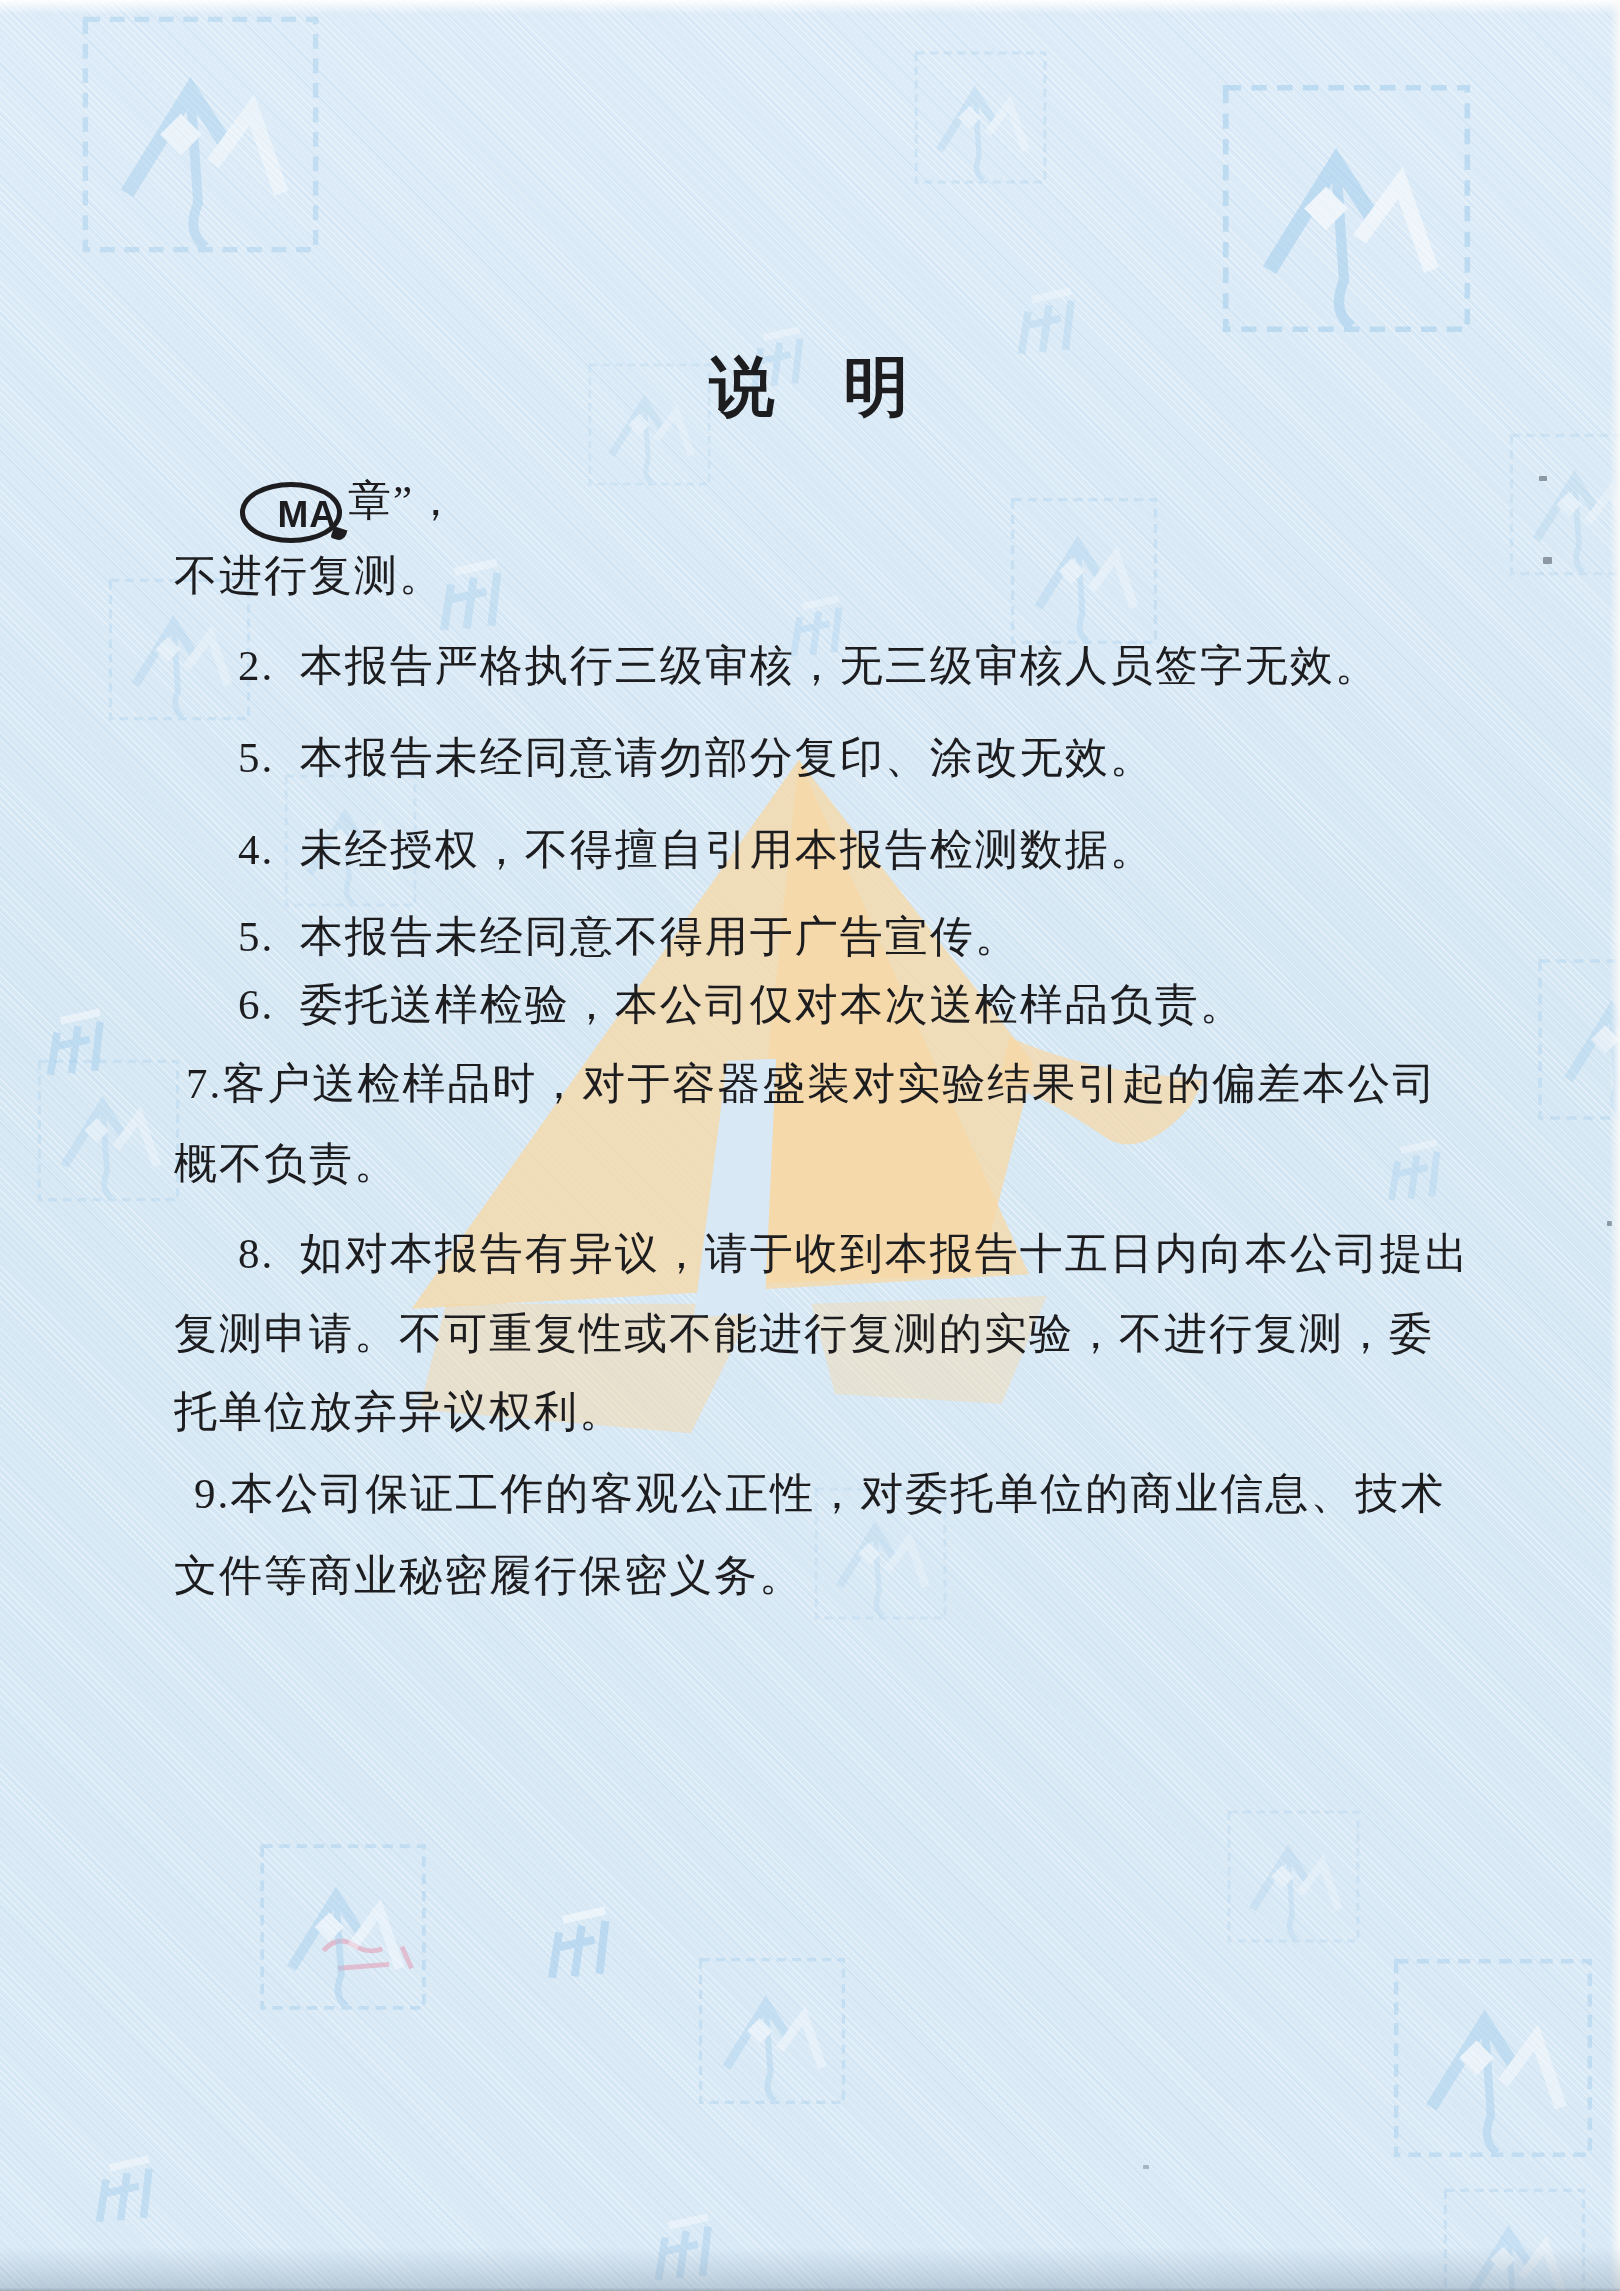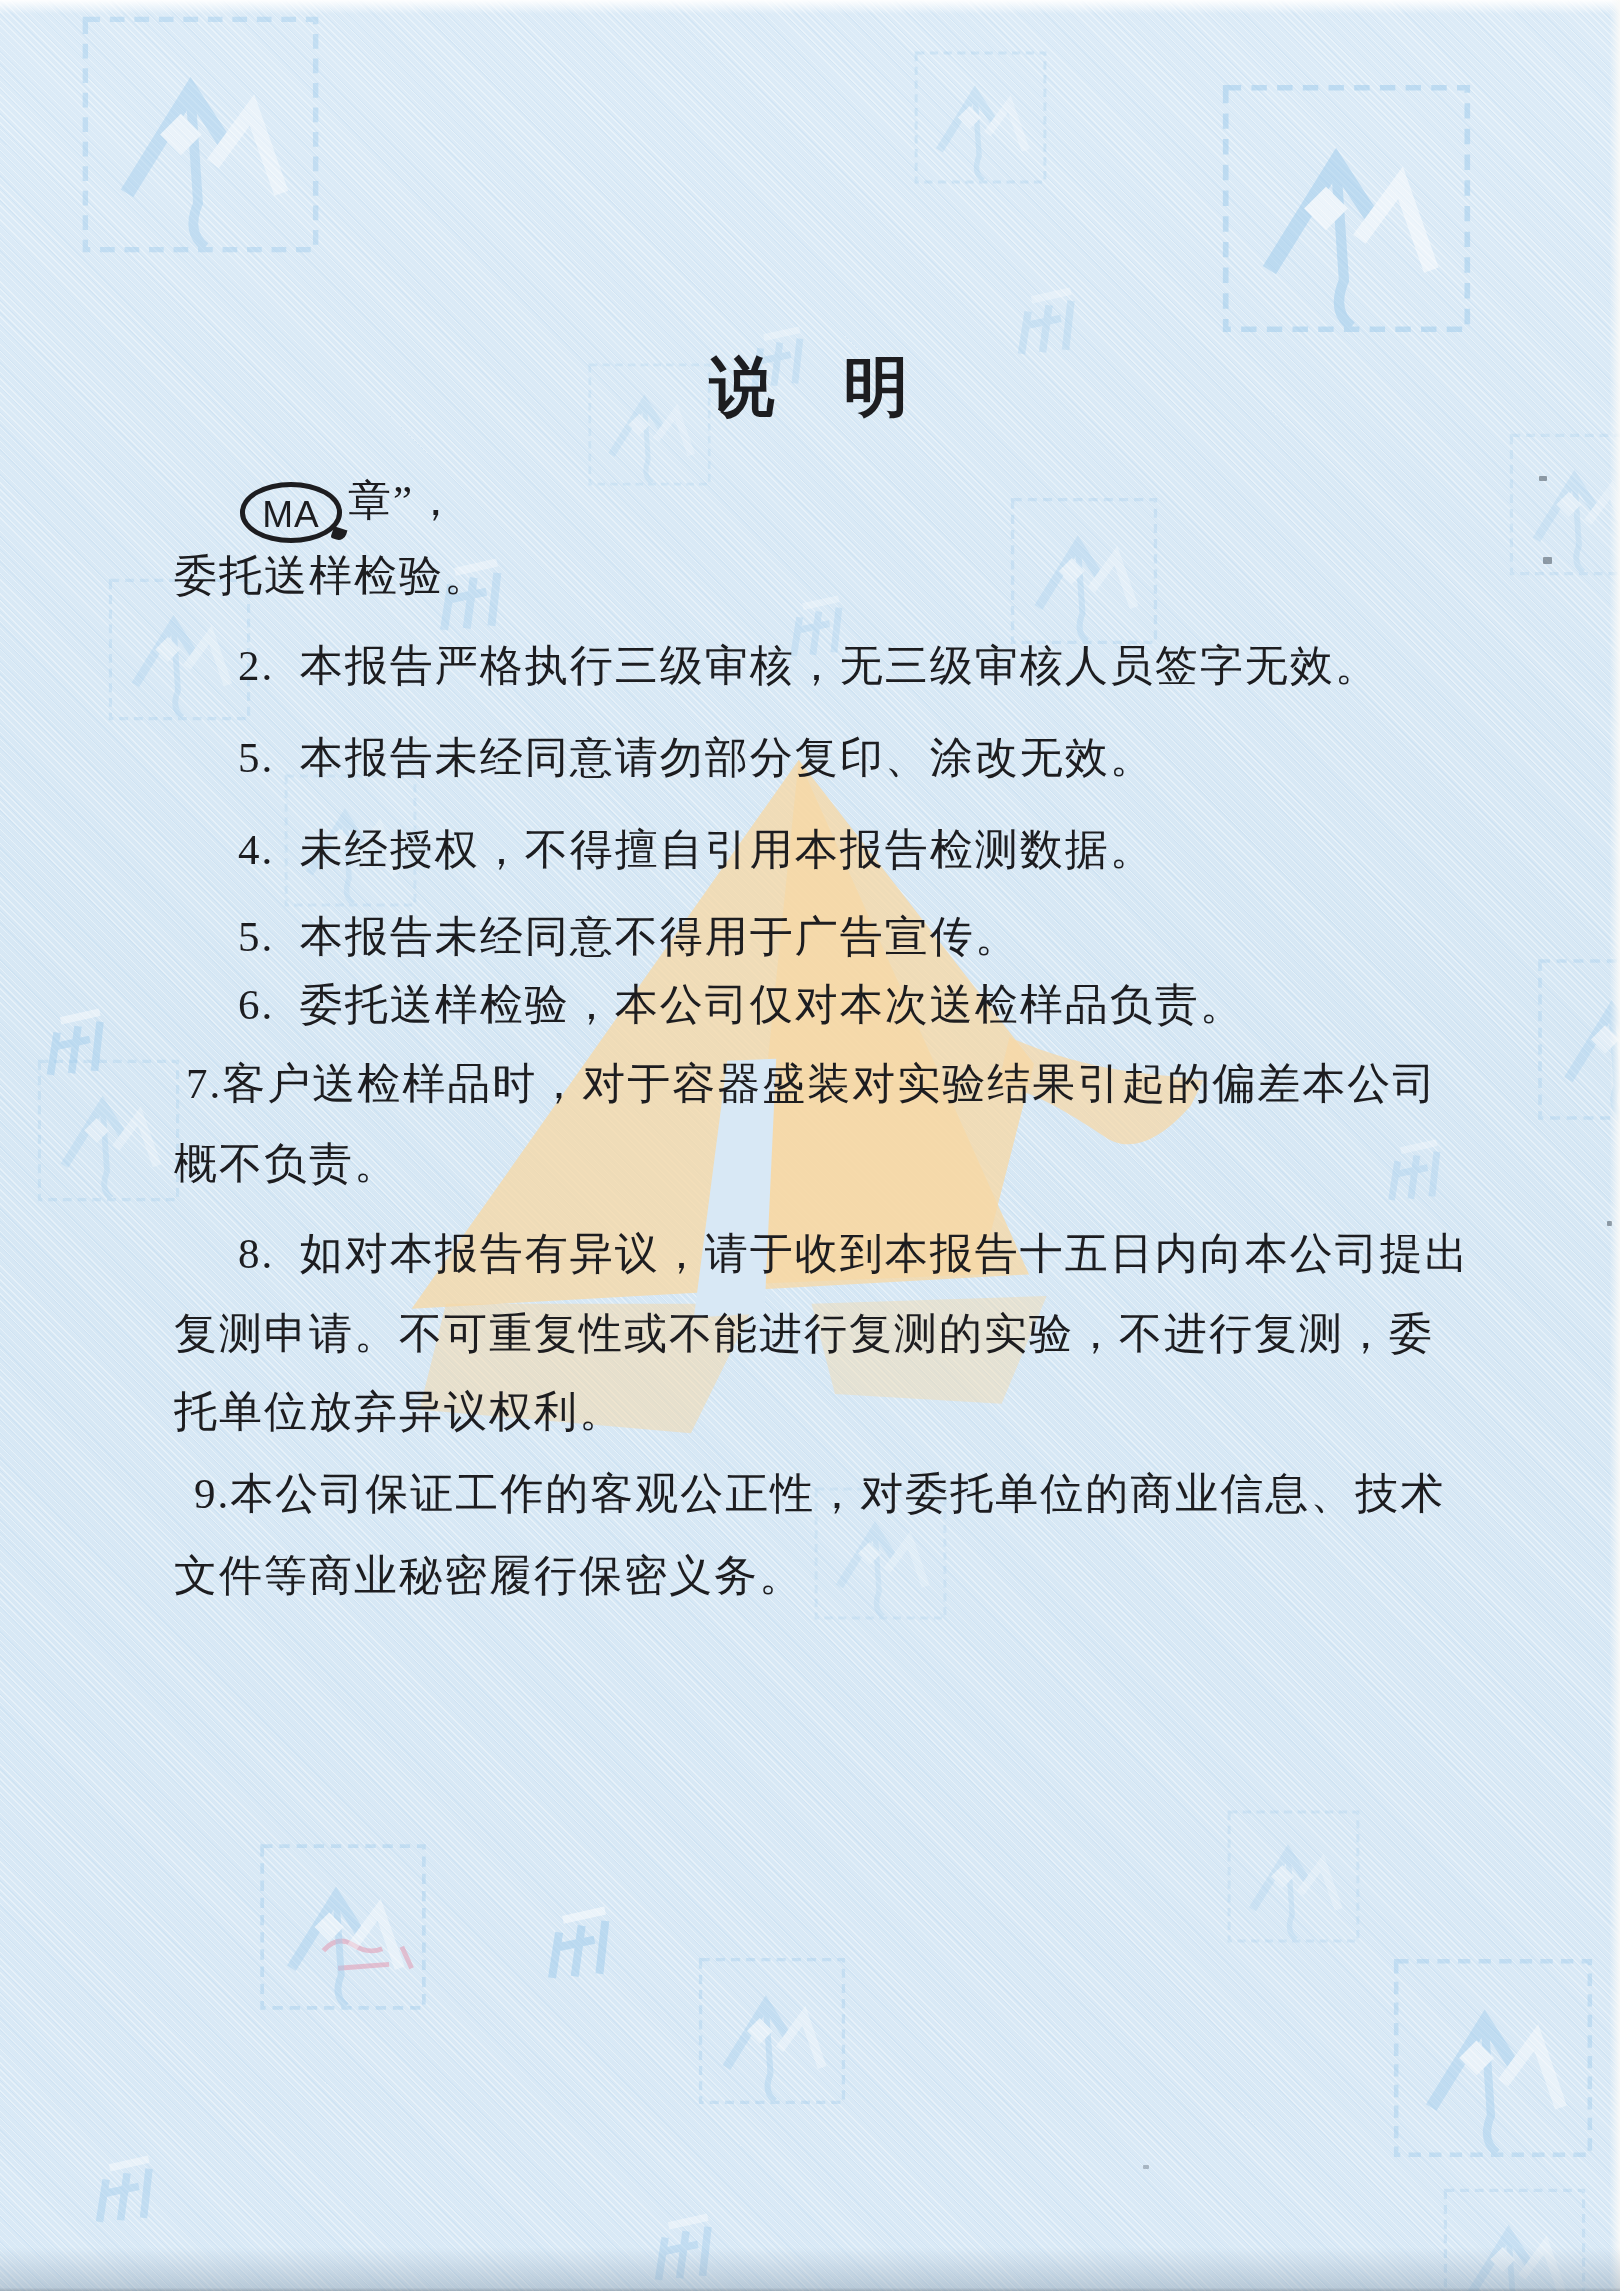--- a/index.html
+++ b/index.html
@@ -34,21 +34,21 @@
   
   .cma{
     display:inline-block;vertical-align:-11.8px;box-sizing:border-box;
     width:102px;height:61px;margin:0 5.9px 0 2px;position:relative;
     border:5.9px solid var(--ink,#161616);border-radius:51px / 30px;
     text-align:center;background:transparent;
   }
   .cma .cma-letters{
     display:block;margin-top:4px;
     font-family:"Liberation Sans","DejaVu Sans",sans-serif;
-    font-weight:normal;font-size:37px;line-height:47px;letter-spacing:1px;
+    font-weight:bold;font-size:37px;line-height:47px;letter-spacing:1px;text-align:right;
   }
   .cma::after{ 
     content:"";position:absolute;right:-8.8px;bottom:-2px;width:13.7px;height:11.8px;
     background:var(--ink,#161616);border-radius:0 0 7.8px 2px;transform:rotate(18deg);
   }
   
   .edge-top{position:absolute;top:0;left:0;right:0;height:13.7px;
     background:linear-gradient(180deg,rgba(255,255,255,.95),rgba(255,255,255,0));pointer-events:none;}
   .edge-right{position:absolute;top:0;right:0;bottom:0;width:9.8px;
     background:linear-gradient(270deg,rgba(250,250,248,.9),rgba(255,255,255,0));pointer-events:none;}
@@ -304,21 +304,21 @@
       <path d="M22 32 L56 42"></path>
     </g>
     <path d="M40 14 L76 24" fill="none" stroke="#ffffff" stroke-width="7"></path>
   </svg></div>
     </div>
 
   <h1 class="title">说　明</h1>
 
   <div class="line" style="top:474px;left:238px"><span class="cma"><span class="cma-letters">MA</span></span><span>章”，</span></div>
 
-  <div class="line" style="top:549px;left:174px">委托送样检验。</div>
+  <div class="line" style="top:549px;left:174px">不进行复测。</div>
   <div class="line" style="top:639px;left:238px">2.  本报告严格执行三级审核，无三级审核人员签字无效。</div>
   <div class="line" style="top:731px;left:238px">5.  本报告未经同意请勿部分复印、涂改无效。</div>
   <div class="line" style="top:823px;left:238px">4.  未经授权，不得擅自引用本报告检测数据。</div>
   <div class="line" style="top:910px;left:238px">5.  本报告未经同意不得用于广告宣传。</div>
   <div class="line" style="top:978px;left:238px">6.  委托送样检验，本公司仅对本次送检样品负责。</div>
   <div class="line" style="top:1057px;left:186px">7.客户送检样品时，对于容器盛装对实验结果引起的偏差本公司</div>
   <div class="line" style="top:1137px;left:174px">概不负责。</div>
   <div class="line" style="top:1227px;left:238px">8.  如对本报告有异议，请于收到本报告十五日内向本公司提出</div>
   <div class="line" style="top:1385px;left:174px">托单位放弃异议权利。</div>
   <div class="line" style="top:1307px;left:174px">复测申请。不可重复性或不能进行复测的实验，不进行复测，委</div>

